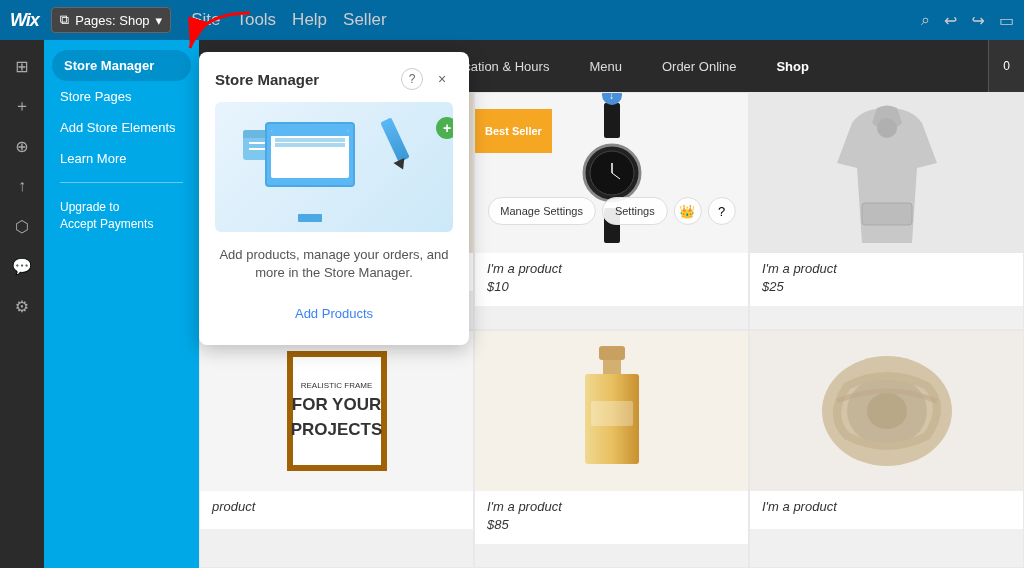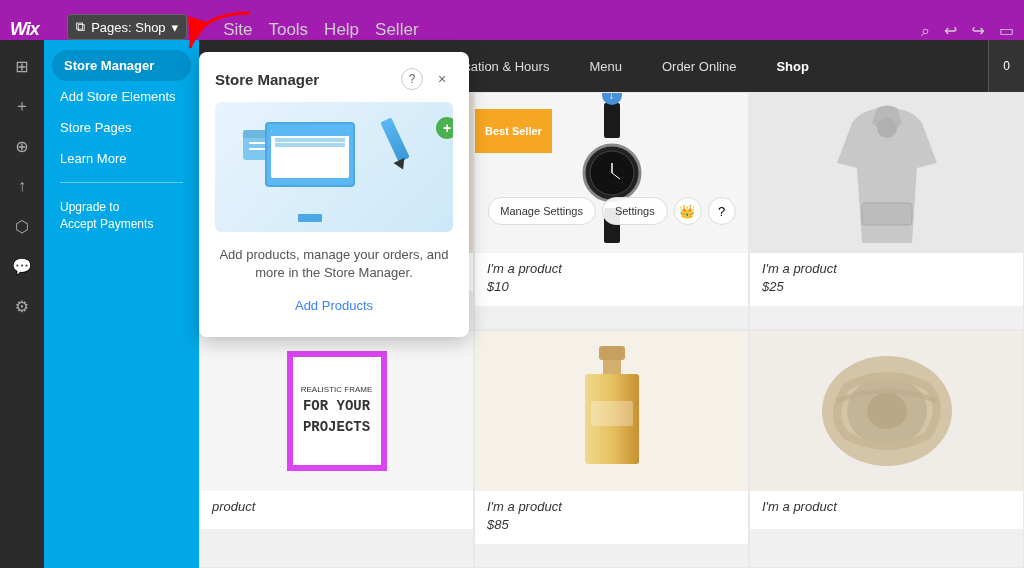--- a/index.html
+++ b/index.html
@@ -1,25 +1,25 @@
 <!DOCTYPE html>
 <html><head>
   <meta charset="utf-8">
   <style>
     * { margin: 0; padding: 0; box-sizing: border-box; }
     body { width: 1024px; height: 568px; overflow: hidden; font-family: 'Helvetica Neue', Arial, sans-serif; position: relative; }
 
     
     .top-bar {
       height: 40px;
-      background: #a21caf;
-      display: flex;
-      align-items: flex-end;
+      background: #0369a1;
+      display: flex;
+      align-items: center;
       padding: 0 10px;
-      gap: 28px;
+      gap: 12px;
       position: relative;
       z-index: 100;
     }
     .wix-logo {
       color: white;
       font-weight: 900;
       font-size: 18px;
       font-style: italic;
       letter-spacing: -1px;
     }
@@ -294,21 +294,21 @@
       height: 8px;
       background: #4aa8e5;
       border-radius: 1px;
     }
 
     .popup-desc {
       text-align: center;
       font-size: 13px;
       color: #555;
       line-height: 1.4;
-      margin-bottom: 8px;
+      margin-bottom: 16px;
     }
     .btn-manage {
       display: block;
       width: 100%;
       padding: 10px;
       background: #3b82f6;
       color: white;
       border: none;
       border-radius: 20px;
       font-size: 14px;
@@ -413,36 +413,35 @@
       align-items: center;
       justify-content: center;
       font-size: 13px;
       cursor: pointer;
     }
 
     
     .frame-img {
       width: 100px;
       height: 120px;
-      border: 6px solid #d946ef;
+      border: 6px solid #a16207;
       display: flex;
       align-items: center;
       justify-content: center;
       background: white;
     }
     .frame-inner-text {
       text-align: center;
       font-size: 8px;
       color: #333;
       line-height: 1.5;
     }
     .frame-inner-text strong {
-      font-size: 14px;
+      font-size: 17px;
       display: block;
-      font-family: Liberation Mono, monospace;
     }
 
     .download-icon {
       position: absolute;
       top: -8px;
       left: 50%;
       transform: translateX(-50%);
       width: 20px;
       height: 20px;
       background: #4a90d9;
@@ -493,22 +492,22 @@
   <div class="sidebar-icon">＋</div>
   <div class="sidebar-icon">⊕</div>
   <div class="sidebar-icon">↑</div>
   <div class="sidebar-icon">⬡</div>
   <div class="sidebar-icon">💬</div>
   <div class="sidebar-icon">⚙</div>
 </div>
 
 <div class="blue-panel">
   <div class="blue-panel-item active">Store Manager</div>
+  <div class="blue-panel-item">Store Pages</div>
   <div class="blue-panel-item">Add Store Elements</div>
-  <div class="blue-panel-item">Store Pages</div>
   <div class="blue-panel-item">Learn More</div>
   <hr class="blue-panel-divider">
   <div class="blue-panel-upgrade">Upgrade to<br>Accept Payments</div>
 </div>
 
 <div class="store-manager-popup">
   <div class="popup-header">
     <span class="popup-title">Store Manager</span>
     <div class="popup-actions">
       <div class="popup-help">?</div>

